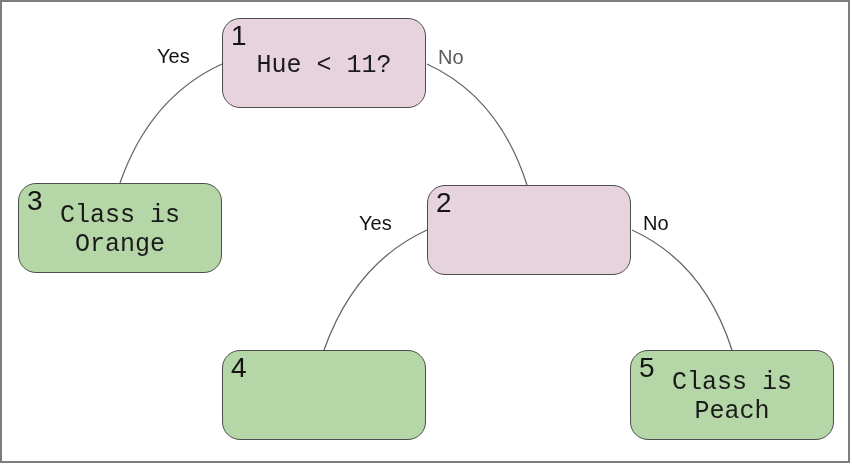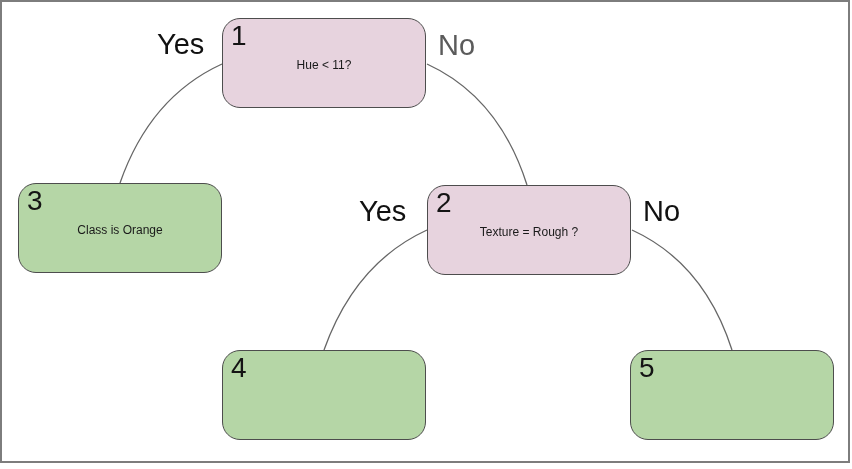--- a/index.html
+++ b/index.html
@@ -36,28 +36,30 @@
     display:flex;align-items:center;justify-content:center;
     text-align:center;
   }
   .node.decision{background:var(--decision-fill);}
   .node.leaf{background:var(--leaf-fill);}
   .node .num{
     position:absolute;left:8px;top:1px;
     font-size:28px;color:#141414;line-height:1.15;
   }
   .node .lbl{
-    font-size:12px;color:#1a1a1a;
+    font-size:25px;color:#1a1a1a;
     padding-top:4px;
+    font-family:Liberation Mono, monospace;
   }
   .edge-label{
     position:absolute;
-    font-size:29px;line-height:1.0;
+    font-size:20px;line-height:1.0;
     color:var(--label-black);
     white-space:nowrap;
+    margin-top:16px;
   }
   .edge-label.gray{color:var(--label-gray);}
 </style>
 </head>
 <body>
 
 <div class="stage">
 
   <svg class="edges" width="852" height="469" viewBox="0 0 852 469">
     <path d="M222,64 Q150,97 120,183"></path>
@@ -66,34 +68,34 @@
     <path d="M632,230 Q704,263 732,350"></path>
   </svg>
 
   <div class="node decision" style="left:222px;top:18px;">
     <span class="num">1</span>
     <span class="lbl">Hue &lt; 11?</span>
   </div>
 
   <div class="node decision" style="left:427px;top:185px;">
     <span class="num">2</span>
-    <span class="lbl">Texture = Rough ?</span>
   </div>
 
   <div class="node leaf" style="left:18px;top:183px;">
     <span class="num">3</span>
     <span class="lbl">Class is Orange</span>
   </div>
 
   <div class="node leaf" style="left:222px;top:350px;">
     <span class="num">4</span>
   </div>
 
   <div class="node leaf" style="left:630px;top:350px;">
     <span class="num">5</span>
+    <span class="lbl">Class is Peach</span>
   </div>
 
   <div class="edge-label" style="left:157px;top:30px;">Yes</div>
 
   <div class="edge-label gray" style="left:438px;top:31px;">No</div>
 
   <div class="edge-label" style="left:359px;top:197px;">Yes</div>
 
   <div class="edge-label" style="left:643px;top:197px;">No</div>
 

